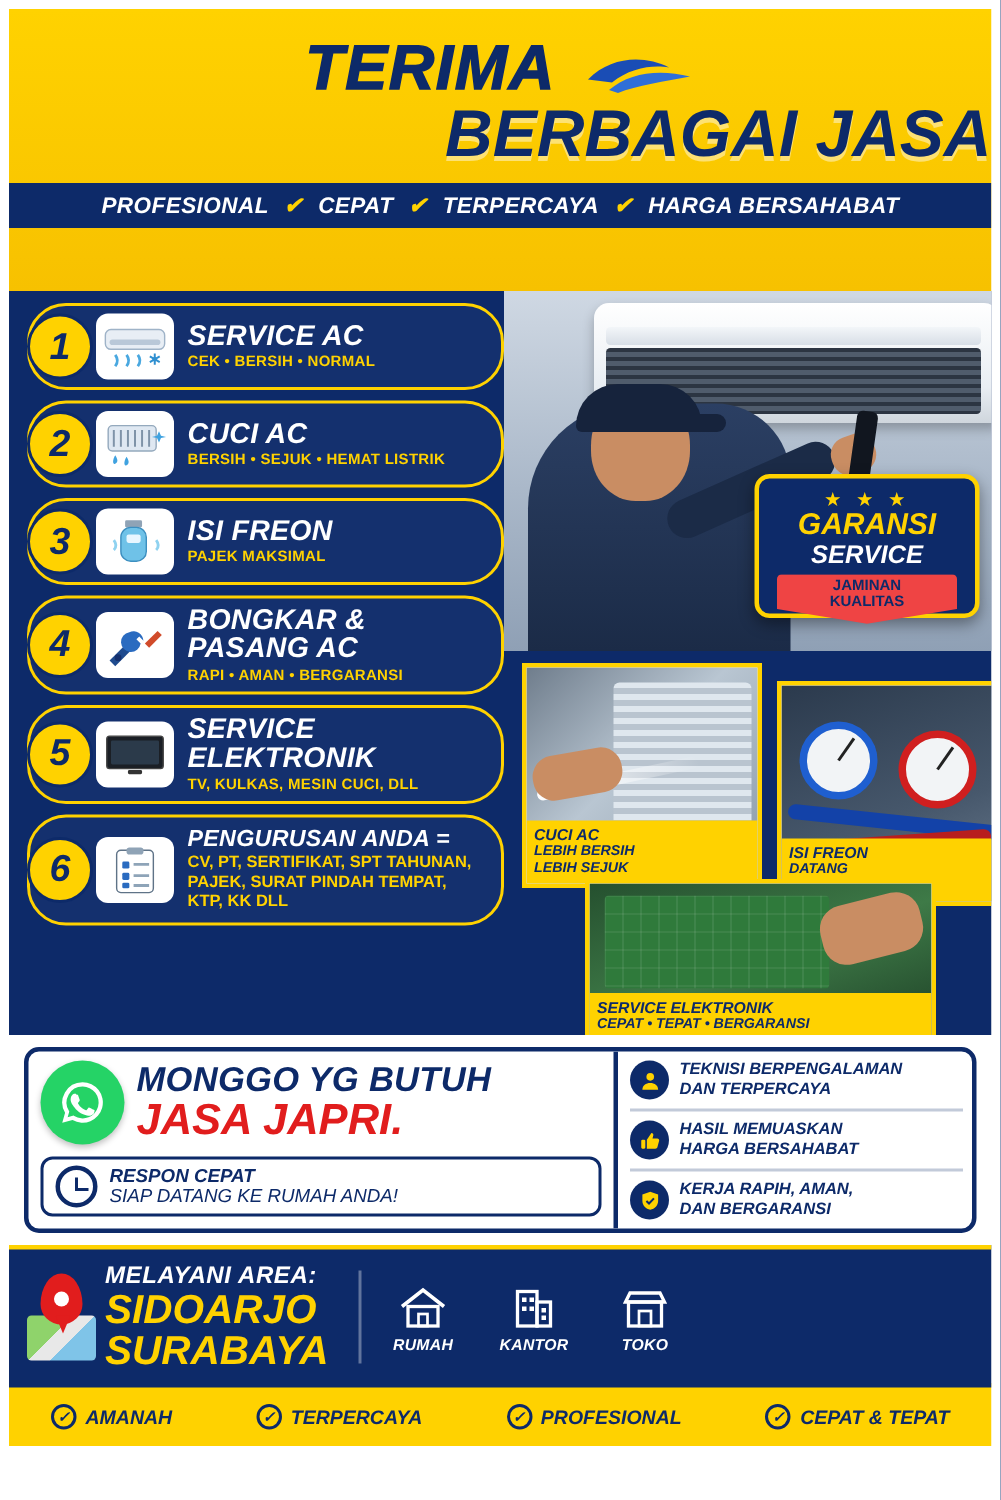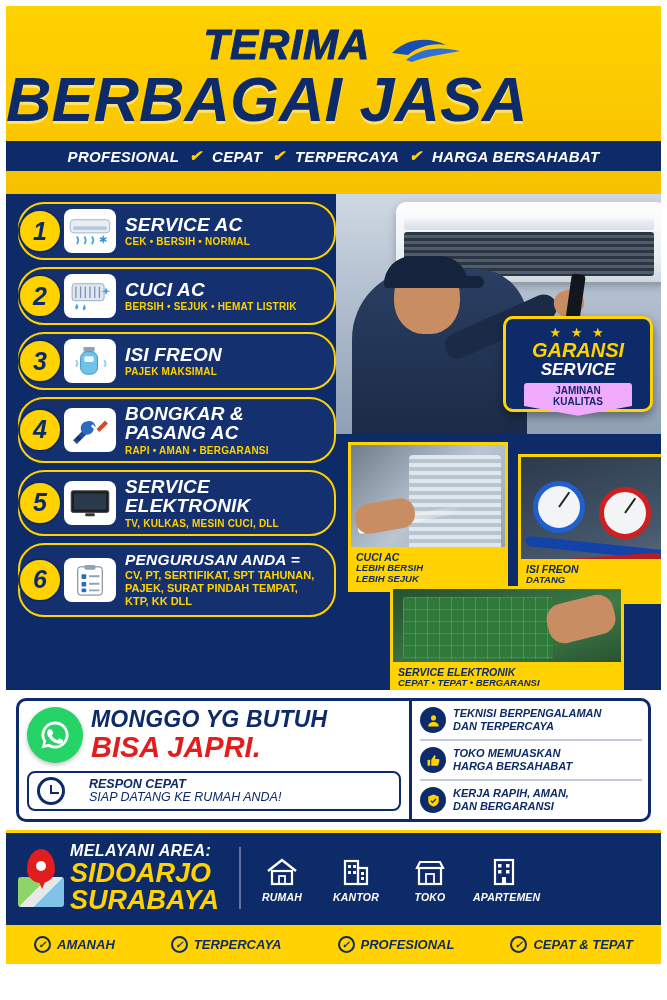--- a/index.html
+++ b/index.html
@@ -37,22 +37,22 @@
     position: relative;
     -webkit-text-stroke: 1px #0d2a69;
   }
   .hdr-line1 .swoosh {
     display: inline-block;
     width: 74px; height: 30px;
     vertical-align: middle;
     margin-left: 8px;
   }
   .hdr-line2 {
-    text-align: left;
-    font-size: 63px;
+    text-align: right;
+    font-size: 44px;
     font-weight: 900;
     font-style: italic;
     color: #0d2a69;
     line-height: 1;
     margin-top: 2px;
     letter-spacing: 0px;
     text-shadow: 0 3px 0 rgba(255,255,255,0.45);
   }
   .hdr-strip {
     margin-top: 10px;
@@ -145,21 +145,21 @@
     border-radius: 10px;
     text-align: center;
     color: #fff;
     padding-top: 6px;
     box-shadow: 0 4px 10px rgba(0,0,0,0.4);
   }
   .garansi .stars { color: #ffd200; font-size: 13px; letter-spacing: 3px; }
   .garansi .g1 { font-size: 20px; font-weight: 900; font-style: italic; color:#ffd200; line-height: 1.05; }
   .garansi .g2 { font-size: 17px; font-weight: 900; font-style: italic; color:#ffffff; line-height: 1.05; }
   .garansi .gbadge {
-    margin: 4px auto 0; width: 108px; background: #f0abfc; color: #0d2a69;
+    margin: 4px auto 0; width: 120px; background: #ef4444; color: #0d2a69;
     font-size: 10px; font-weight: 900; padding: 2px 16px; border-radius: 3px;
     clip-path: polygon(0 0, 100% 0, 100% 70%, 50% 100%, 0 70%);
     padding-bottom: 9px;
   }
 
   
   .pcard {
     position: absolute;
     background: #e7edf3;
     border: 3px solid #ffd200;
@@ -251,21 +251,21 @@
   .wa-logo {
     width: 56px; height: 56px; border-radius: 50%;
     background: #25d366; display:flex; align-items:center; justify-content:center;
     box-shadow: 0 2px 4px rgba(0,0,0,0.25);
     flex: 0 0 56px;
   }
   .wa-text .l1 { font-size: 23px; font-weight: 900; font-style: italic; color:#0d2a69; line-height: 1.0; letter-spacing:0.2px;}
   .wa-text .l2 { font-size: 29px; font-weight: 900; font-style: italic; color:#e11d1d; line-height: 1.0; margin-top:2px;}
   .wa-respon {
     margin-top: 8px; border: 2px solid #0d2a69; border-radius: 8px;
-    display: flex; align-items: center; gap: 24px; padding: 4px 8px;
+    display: flex; align-items: center; gap: 8px; padding: 4px 8px;
   }
   .clock { width: 28px; height: 28px; border-radius: 50%; border: 3px solid #0d2a69; position: relative; flex:0 0 28px;}
   .clock:before { content:''; position:absolute; left:50%; top:5px; width:2px; height:9px; background:#0d2a69; transform: translateX(-50%); }
   .clock:after { content:''; position:absolute; left:50%; top:12px; width:8px; height:2px; background:#0d2a69; }
   .wa-respon .rt1 { font-size: 12.5px; font-weight: 900; font-style: italic; color:#0d2a69; line-height:1.05;}
   .wa-respon .rt2 { font-size: 12.5px; font-weight: 400; font-style: italic; color:#0d2a69; line-height:1.05;}
   .wa-right { flex: 1; border-left: 3px solid #0d2a69; padding: 6px 6px 6px 8px; display:flex; flex-direction:column; justify-content: space-between;}
   .benefit { display:flex; align-items:center; gap: 7px; }
   .benefit .bi { width: 26px; height:26px; border-radius:50%; background:#0d2a69; color:#ffd200; display:flex; align-items:center; justify-content:center; font-size:14px; flex:0 0 26px;}
   .benefit .bt { font-size: 11px; font-weight: 900; font-style: italic; color: #0d2a69; line-height: 1.15; }
@@ -513,21 +513,21 @@
         <div class="wa-top">
           <div class="wa-logo">
             <svg viewBox="0 0 40 40" width="36" height="36">
               <path d="M20 5a15 15 0 0 0-12.9 22.6L5 35l7.6-2A15 15 0 1 0 20 5z" fill="#ffffff"></path>
               <path d="M20 8.2A11.8 11.8 0 0 0 9.9 26.1l.3.5-1.2 4.3 4.4-1.2.5.3A11.8 11.8 0 1 0 20 8.2z" fill="#25d366"></path>
               <path d="M15.6 14.2c-.3-.7-.6-.7-.9-.7h-.8c-.3 0-.8.1-1.2.6s-1.5 1.5-1.5 3.6 1.6 4.2 1.8 4.5 3 4.8 7.4 6.5c3.7 1.4 4.4 1.1 5.2 1.1.8-.1 2.6-1.1 3-2.1.4-1 .4-1.9.3-2.1l-1-.5c-.4-.2-2.4-1.2-2.7-1.3-.4-.1-.6-.2-.9.2l-1.2 1.5c-.2.3-.5.3-.9.1-.4-.2-1.7-.6-3.3-2-1.2-1.1-2-2.4-2.2-2.8-.2-.4 0-.6.2-.8l.6-.7.4-.7c.1-.2.1-.5 0-.7l-1.3-3.6z" fill="#ffffff"></path>
             </svg>
           </div>
           <div class="wa-text">
             <div class="l1">MONGGO YG BUTUH</div>
-            <div class="l2">BISA JAPRI.</div>
+            <div class="l2">JASA JAPRI.</div>
           </div>
         </div>
         <div class="wa-respon">
           <div class="clock"></div>
           <div>
             <div class="rt1">RESPON CEPAT</div>
             <div class="rt2">SIAP DATANG KE RUMAH ANDA!</div>
           </div>
         </div>
       </div>
@@ -547,21 +547,21 @@
         </div>
         <div class="bdiv"></div>
         <div class="benefit">
           <div class="bi">
             <svg viewBox="0 0 20 20" width="15" height="15">
                 <path d="M7 9l4-6c1.4 0 2 1 1.7 2.3L12 8h4.2c1.2 0 2 1 1.7 2.1l-1.5 5.4c-.2.9-1 1.5-1.9 1.5H7z" fill="#ffd200"></path>
                 <rect x="2" y="9" width="3.6" height="8" rx="1" fill="#ffd200"></rect>
               </svg>
           </div>
           <div class="bt">
-            <div>TOKO MEMUASKAN</div>
+            <div>HASIL MEMUASKAN</div>
             <div>HARGA BERSAHABAT</div>
           </div>
         </div>
         <div class="bdiv"></div>
         <div class="benefit">
           <div class="bi">
             <svg viewBox="0 0 20 20" width="15" height="15">
                 <path d="M10 2l7 2.5v5.5c0 4.3-3 7.2-7 8-4-.8-7-3.7-7-8V4.5z" fill="#ffd200"></path>
                 <path d="M6.6 10.2l2.3 2.3 4.4-4.6" stroke="#0d2a69" stroke-width="1.8" fill="none"></path>
               </svg>
@@ -618,35 +618,20 @@
       <div class="place">
         <div class="pglyph">
           <svg viewBox="0 0 34 30" width="34" height="30">
               <path d="M4 11l3-6h20l3 6z" stroke="#fff" stroke-width="2.2" fill="none"></path>
               <rect x="6" y="11" width="22" height="16" stroke="#fff" stroke-width="2.2" fill="none"></rect>
               <rect x="13" y="17" width="8" height="10" stroke="#fff" stroke-width="1.8" fill="none"></rect>
             </svg>
         </div>
         <div class="plabel">TOKO</div>
       </div>
-      <div class="place">
-        <div class="pglyph">
-          <svg viewBox="0 0 34 30" width="34" height="30">
-              <rect x="8" y="3" width="18" height="24" stroke="#fff" stroke-width="2.2" fill="none"></rect>
-              <g fill="#fff">
-                <rect x="11" y="7" width="3.5" height="3.5"></rect>
-                <rect x="19" y="7" width="3.5" height="3.5"></rect>
-                <rect x="11" y="13" width="3.5" height="3.5"></rect>
-                <rect x="19" y="13" width="3.5" height="3.5"></rect>
-                <rect x="15" y="20" width="4" height="7"></rect>
-              </g>
-            </svg>
-        </div>
-        <div class="plabel">APARTEMEN</div>
-      </div>
     </div>
   </div>
 
   <div class="footer">
     <div class="fitem">
       <span class="fchk">✓</span>
       <span>AMANAH</span>
     </div>
     <div class="fitem">
       <span class="fchk">✓</span>

